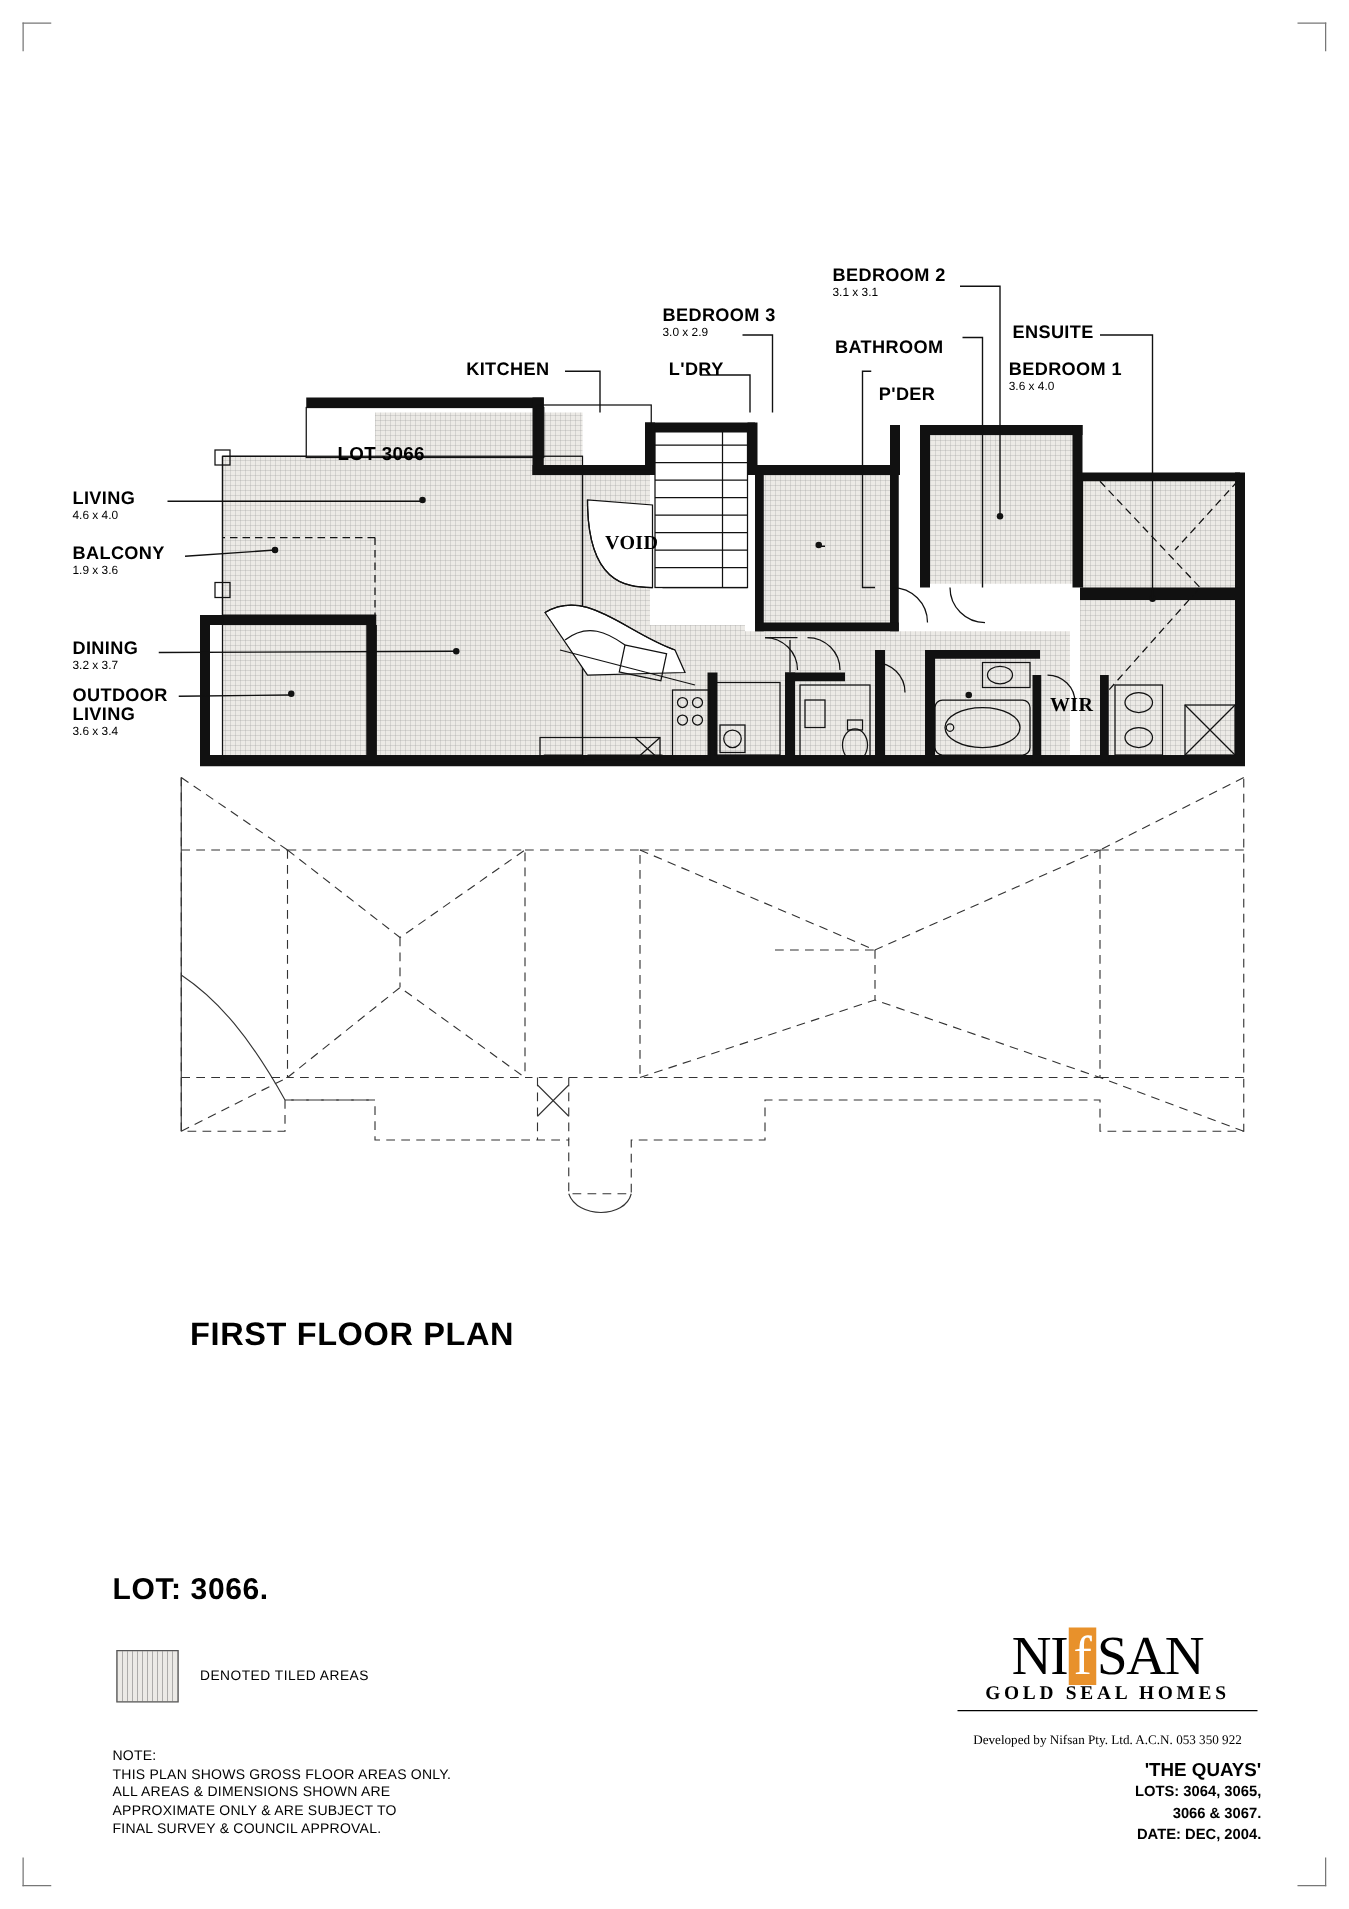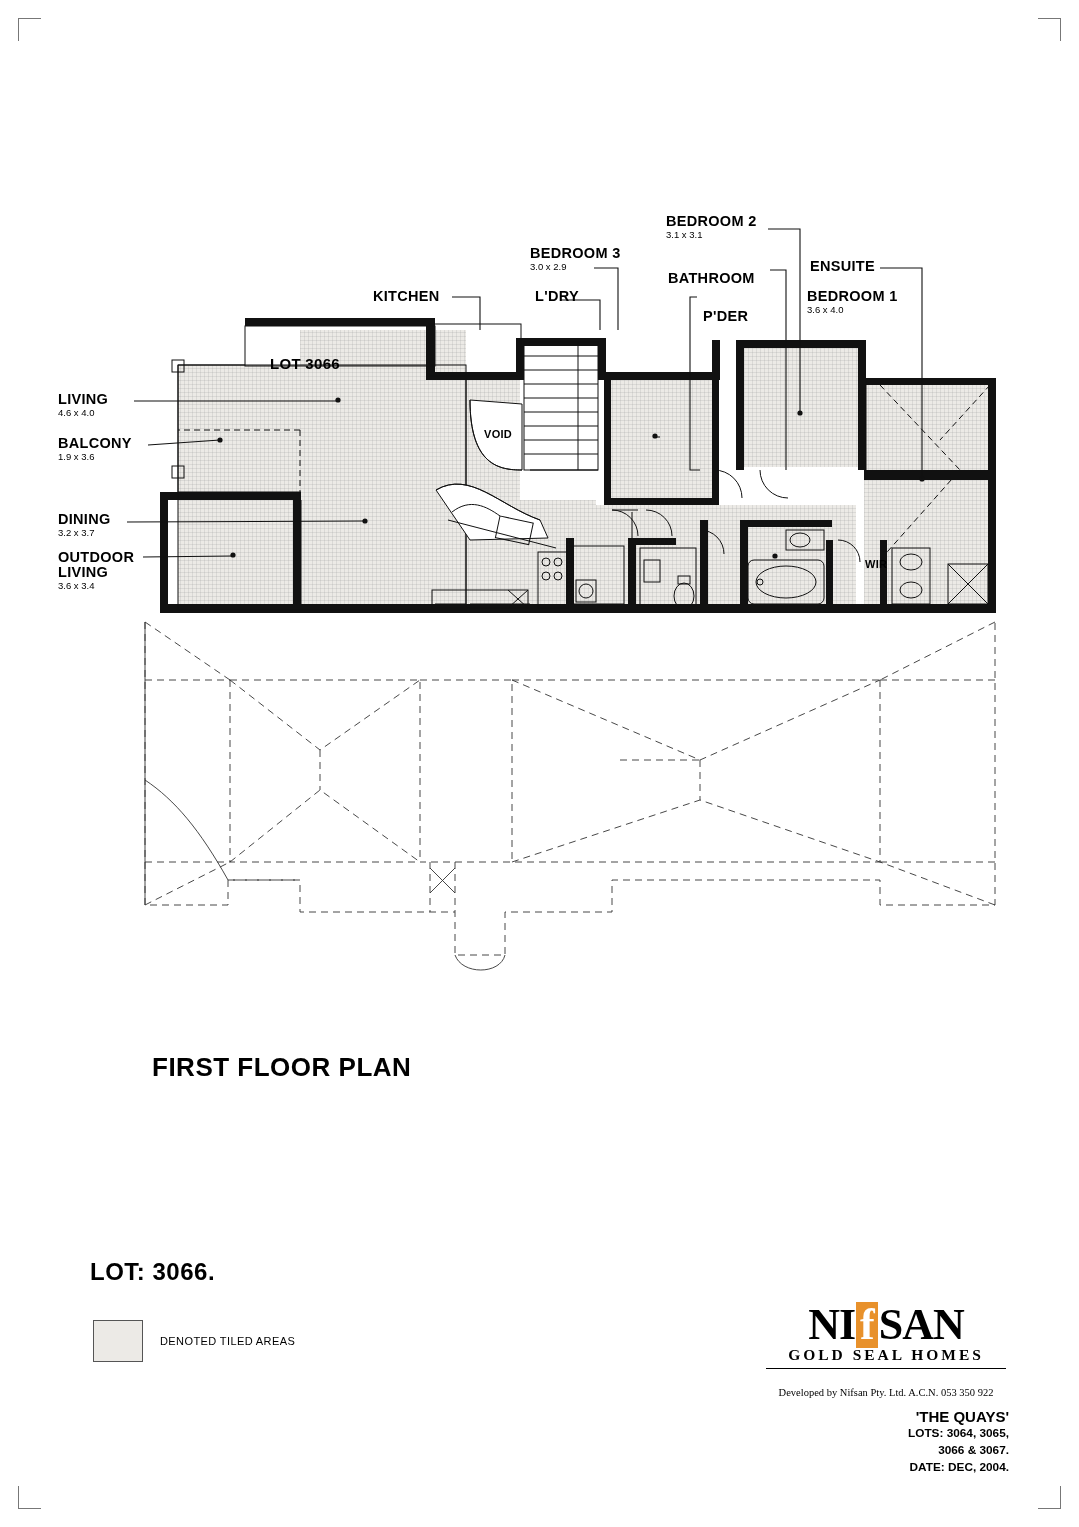--- a/index.html
+++ b/index.html
@@ -11,36 +11,36 @@
   .crop.tl{left:18px;top:18px;border-left:1.5px solid #777;border-top:1.5px solid #777;}
   .crop.tr{right:18px;top:18px;border-right:1.5px solid #777;border-top:1.5px solid #777;}
   .crop.bl{left:18px;bottom:18px;border-left:1.5px solid #777;border-bottom:1.5px solid #777;}
   .crop.br{right:18px;bottom:18px;border-right:1.5px solid #777;border-bottom:1.5px solid #777;}
 
   svg{position:absolute;left:0;top:0;}
 
   .lbl{position:absolute;font-weight:bold;letter-spacing:.3px;white-space:nowrap;}
   .lbl .nm{display:block;font-size:14.5px;line-height:15px;}
   .lbl .dim{display:block;font-size:9.5px;font-weight:normal;line-height:12px;letter-spacing:0;}
-  .lbl.sm .nm{font-size:11px;}
+  .lbl.sm .nm{font-size:16px;font-family:Liberation Serif, serif;}
 
   .title{position:absolute;left:152px;top:1052px;font-size:26px;font-weight:bold;letter-spacing:.5px;}
   .lotbig{position:absolute;left:90px;top:1258px;font-size:24px;font-weight:bold;letter-spacing:.5px;}
 
   .swatch{position:absolute;left:93px;top:1320px;width:48px;height:40px;border:1px solid #555;
     background-color:#eceae6;
     background-image:
       repeating-linear-gradient(0deg,rgba(120,120,120,.55) 0 .5px,transparent .5px 4px),
       repeating-linear-gradient(90deg,rgba(120,120,120,.55) 0 .5px,transparent .5px 4px);}
   .swatch-lbl{position:absolute;left:160px;top:1335px;font-size:11px;letter-spacing:.4px;}
 
   .note{position:absolute;left:90px;top:1398px;font-size:11.2px;line-height:14.6px;letter-spacing:.2px;}
 
   .logo{position:absolute;left:766px;top:1302px;width:240px;text-align:center;}
-  .logo .word{font-family:"Liberation Serif",serif;font-size:44px;font-weight:bold;letter-spacing:-1px;line-height:46px;}
+  .logo .word{font-family:"Liberation Serif",serif;font-size:44px;font-weight:normal;letter-spacing:-1px;line-height:46px;}
   .logo .fbox{display:inline-block;background:#E8912B;color:#fff;padding:0 4px;margin:0 1px;}
   .logo .gsh{font-family:"Liberation Serif",serif;font-size:15.5px;letter-spacing:3px;font-weight:bold;margin-top:-2px;}
   .logo .dev{font-family:"Liberation Serif",serif;font-size:10.5px;margin-top:4px;border-top:1px solid #000;padding-top:18px;}
   .quays{position:absolute;right:70px;top:1408px;text-align:right;font-size:13.5px;font-weight:bold;line-height:17px;}
   .quays .q{font-size:15px;}
   .quays .l{font-size:11.8px;font-weight:bold;padding-left:24px;}
 </style>
 </head>
 <body>
 
@@ -280,33 +280,40 @@
   <div class="lbl" style="left:810px;top:259px;">
     <span class="nm">ENSUITE</span>
   </div>
   <div class="lbl" style="left:807px;top:289px;">
     <span class="nm">BEDROOM 1</span>
     <span class="dim">3.6 x 4.0</span>
   </div>
   <div class="lbl sm" style="left:484px;top:427px;">
     <span class="nm">VOID</span>
   </div>
-  <div class="lbl sm" style="left:840px;top:557px;padding-left:25px;">
+  <div class="lbl sm" style="left:840px;top:557px;">
     <span class="nm">WIR</span>
   </div>
   <div class="lbl" style="left:270px;top:356px;font-size:15px;">
     <span class="nm" style="font-size:15px;">LOT 3066</span>
   </div>
 
   <div class="title">FIRST FLOOR PLAN</div>
   <div class="lotbig">LOT: 3066.</div>
 
   <div class="swatch"></div>
   <div class="swatch-lbl">DENOTED TILED AREAS</div>
 
+  <div class="note">
+    <div>NOTE:</div>
+    <div>THIS PLAN SHOWS GROSS FLOOR AREAS ONLY.</div>
+    <div>ALL AREAS &amp; DIMENSIONS SHOWN ARE</div>
+    <div>APPROXIMATE ONLY &amp; ARE SUBJECT TO</div>
+    <div>FINAL SURVEY &amp; COUNCIL APPROVAL.</div>
+  </div>
 
   <div class="logo">
     <div class="word"><span>NI</span><span class="fbox">f</span><span>SAN</span></div>
     <div class="gsh">GOLD SEAL HOMES</div>
     <div class="dev">Developed by Nifsan Pty. Ltd. A.C.N. 053 350 922</div>
   </div>
 
   <div class="quays">
     <div class="q">'THE QUAYS'</div>
     <div class="l">LOTS: 3064, 3065,</div>

